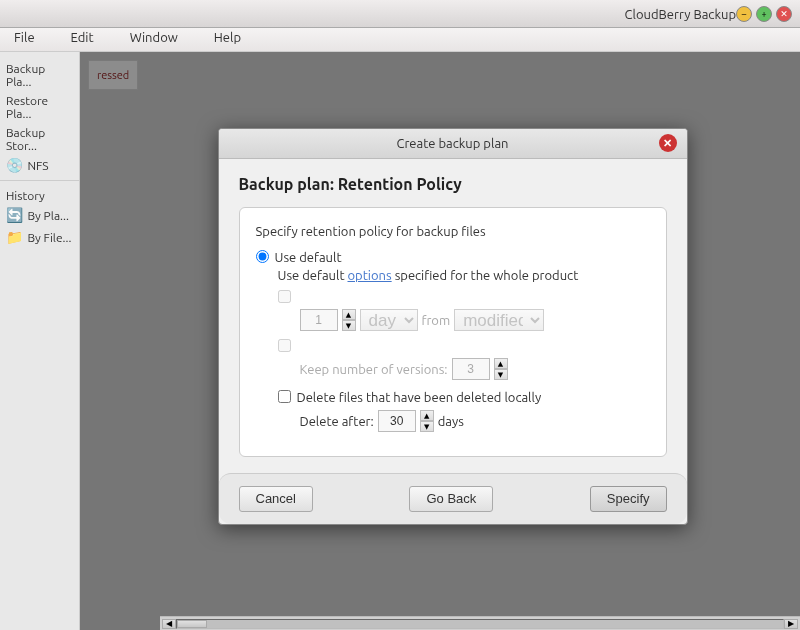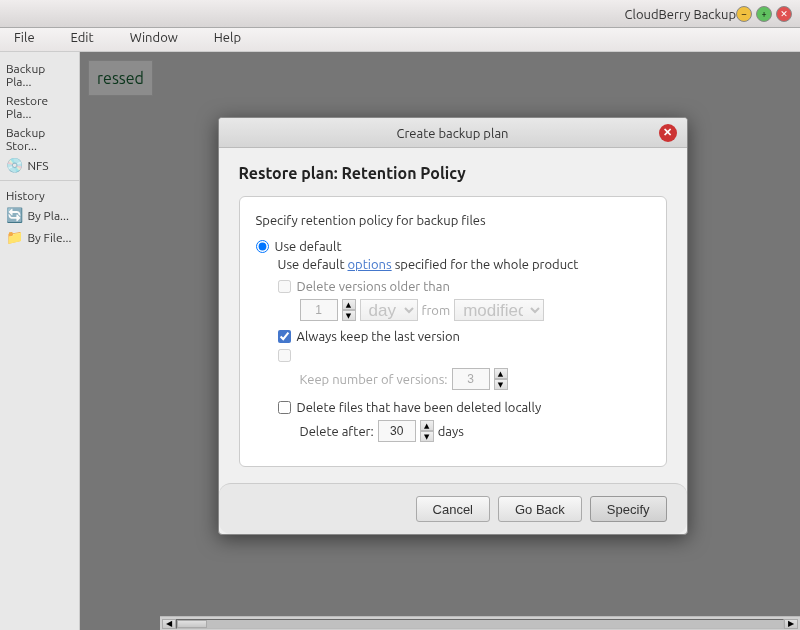--- a/index.html
+++ b/index.html
@@ -139,22 +139,22 @@
       top: 0; left: 0; right: 0; bottom: 0;
       background: #b5b5b5;
       display: flex;
       align-items: flex-start;
       padding: 8px;
     }
     .bg-panel {
       background: #d8d8d8;
       border: 1px solid #bbb;
       padding: 8px;
-      font-size: 16px;
-      color: #14532d;
+      font-size: 11px;
+      color: #7f1d1d;
     }
 
     
     .modal-overlay {
       position: absolute;
       top: 0; left: 0; right: 0; bottom: 0;
       background: rgba(0,0,0,0.35);
       display: flex;
       align-items: center;
       justify-content: center;
@@ -334,21 +334,21 @@
     .delete-files-section {
       margin-top: 10px;
     }
 
     
     .dialog-footer {
       padding: 12px 20px;
       background: #e8e8e8;
       border-top: 1px solid #ccc;
       display: flex;
-      justify-content: flex-end;
+      justify-content: space-between;
       gap: 8px;
       border-radius: 12px;
     }
     .footer-btn {
       height: 26px;
       padding: 0 16px;
       font-size: 13px;
       border: 1px solid #aaa;
       border-radius: 3px;
       cursor: pointer;
@@ -464,21 +464,21 @@
         <div class="dialog" style="margin-top: -30px;">
 
           <div class="dialog-title-bar">
             <div style="width:18px;"></div>
             <div class="dialog-title">Create backup plan</div>
             <button class="dialog-close-btn">✕</button>
           </div>
 
           <div class="dialog-body">
 
-            <div class="dialog-heading">Restore plan: Retention Policy</div>
+            <div class="dialog-heading">Backup plan: Retention Policy</div>
 
             <div class="dialog-inner">
 
               <div class="section-title">Specify retention policy for backup files</div>
 
               <div class="radio-group">
                 <div class="radio-row">
                   <input type="radio" name="retention" id="use-default" checked="" style="">
                   <label class="radio-label" for="use-default">Use default</label>
                 </div>
@@ -486,42 +486,37 @@
                 <div class="indent-1">
                   <span class="indent-desc">Use default </span><a class="link">options</a><span class="indent-desc"> specified for the whole product</span>
                 </div>
 
               </div>
 
               <div class="custom-area">
 
                 <div class="checkbox-row">
                   <input type="checkbox" id="delete-versions" disabled="" style="">
-                  <label class="checkbox-label" for="delete-versions">Delete versions older than</label>
                 </div>
 
                 <div class="inline-input-row">
                   <input type="text" value="1" disabled="" style="color: rgb(170, 170, 170);">
                   <div class="spin-btn-group">
                     <div class="spin-btn">▲</div>
                     <div class="spin-btn">▼</div>
                   </div>
                   <select class="select-box" disabled="">
                     <option>day</option>
                   </select>
                   <span class="inline-label">from</span>
                   <select class="select-box" disabled="" style="width:90px;">
                     <option>modified date</option>
                   </select>
                 </div>
 
-                <div class="checkbox-row">
-                  <input type="checkbox" id="always-keep" checked="" style="accent-color: rgb(68, 119, 204);">
-                  <label class="checkbox-label enabled" for="always-keep">Always keep the last version</label>
-                </div>
 
                 <div class="checkbox-row">
                   <input type="checkbox" id="keep-number" disabled="" style="">
                 </div>
 
                 <div class="inline-input-row">
                   <span class="inline-label">Keep number of versions:</span>
                   <input type="text" value="3" disabled="" style="color: rgb(170, 170, 170);">
                   <div class="spin-btn-group">
                     <div class="spin-btn">▲</div>

